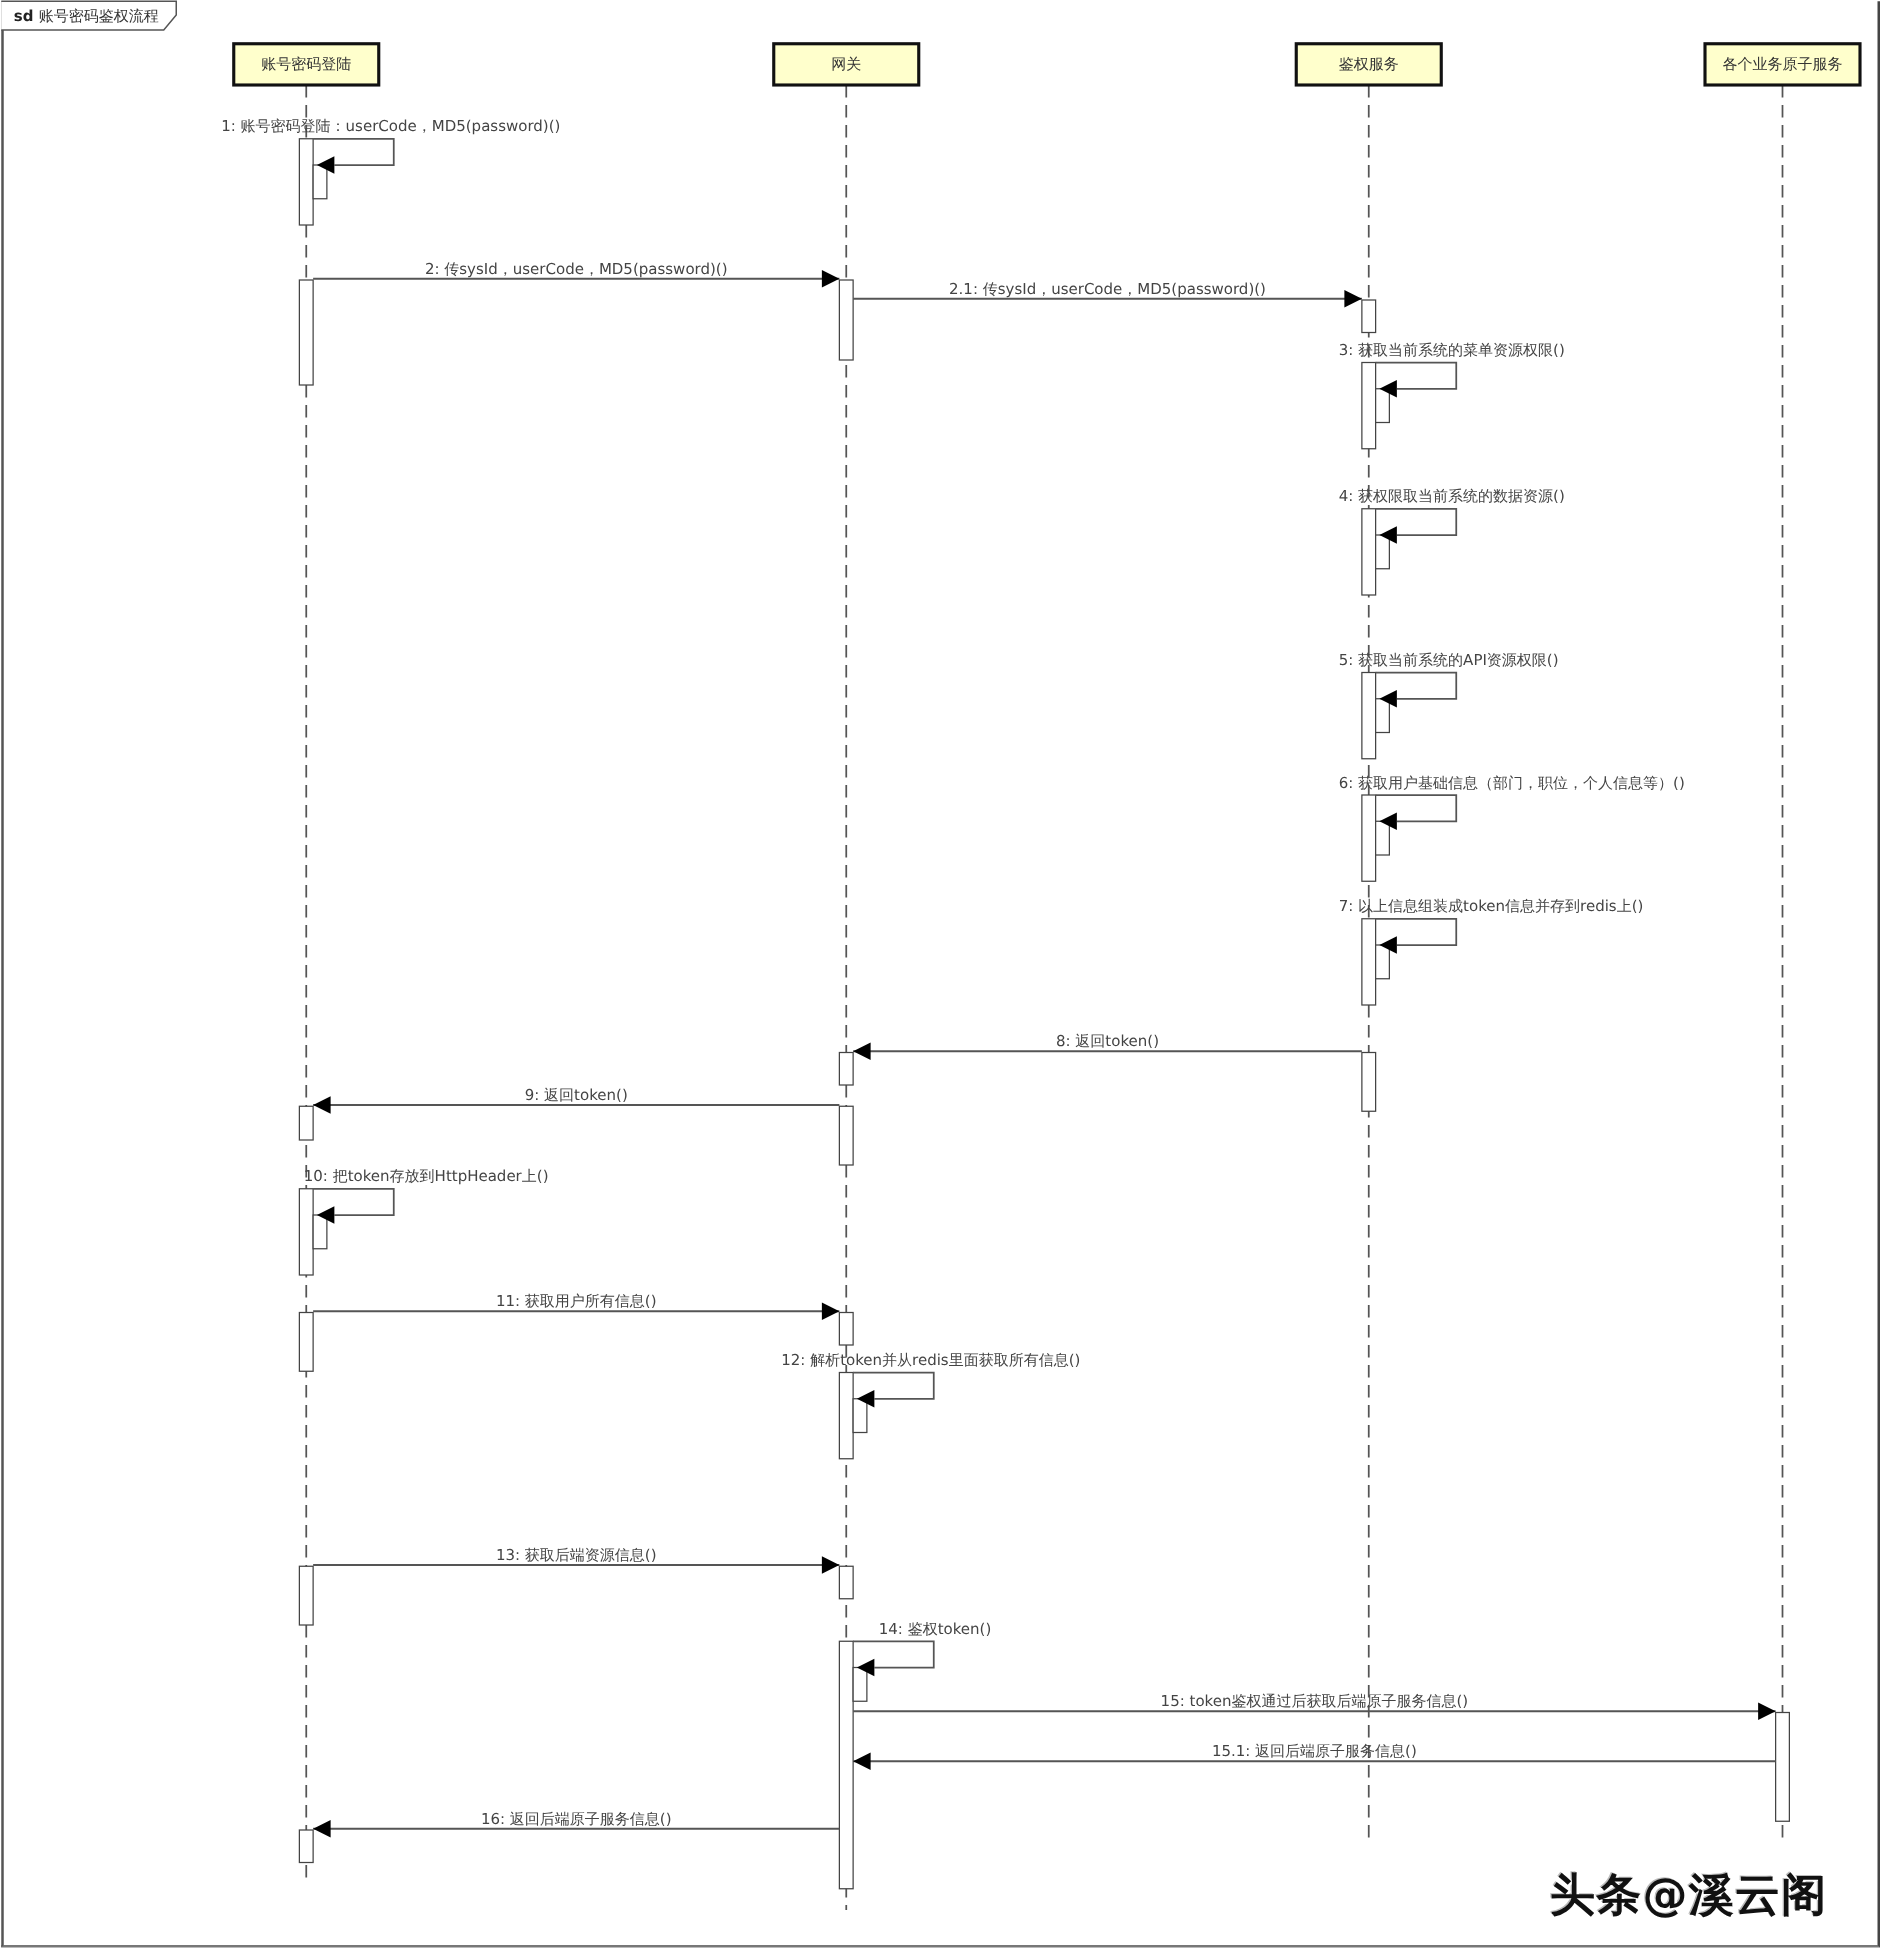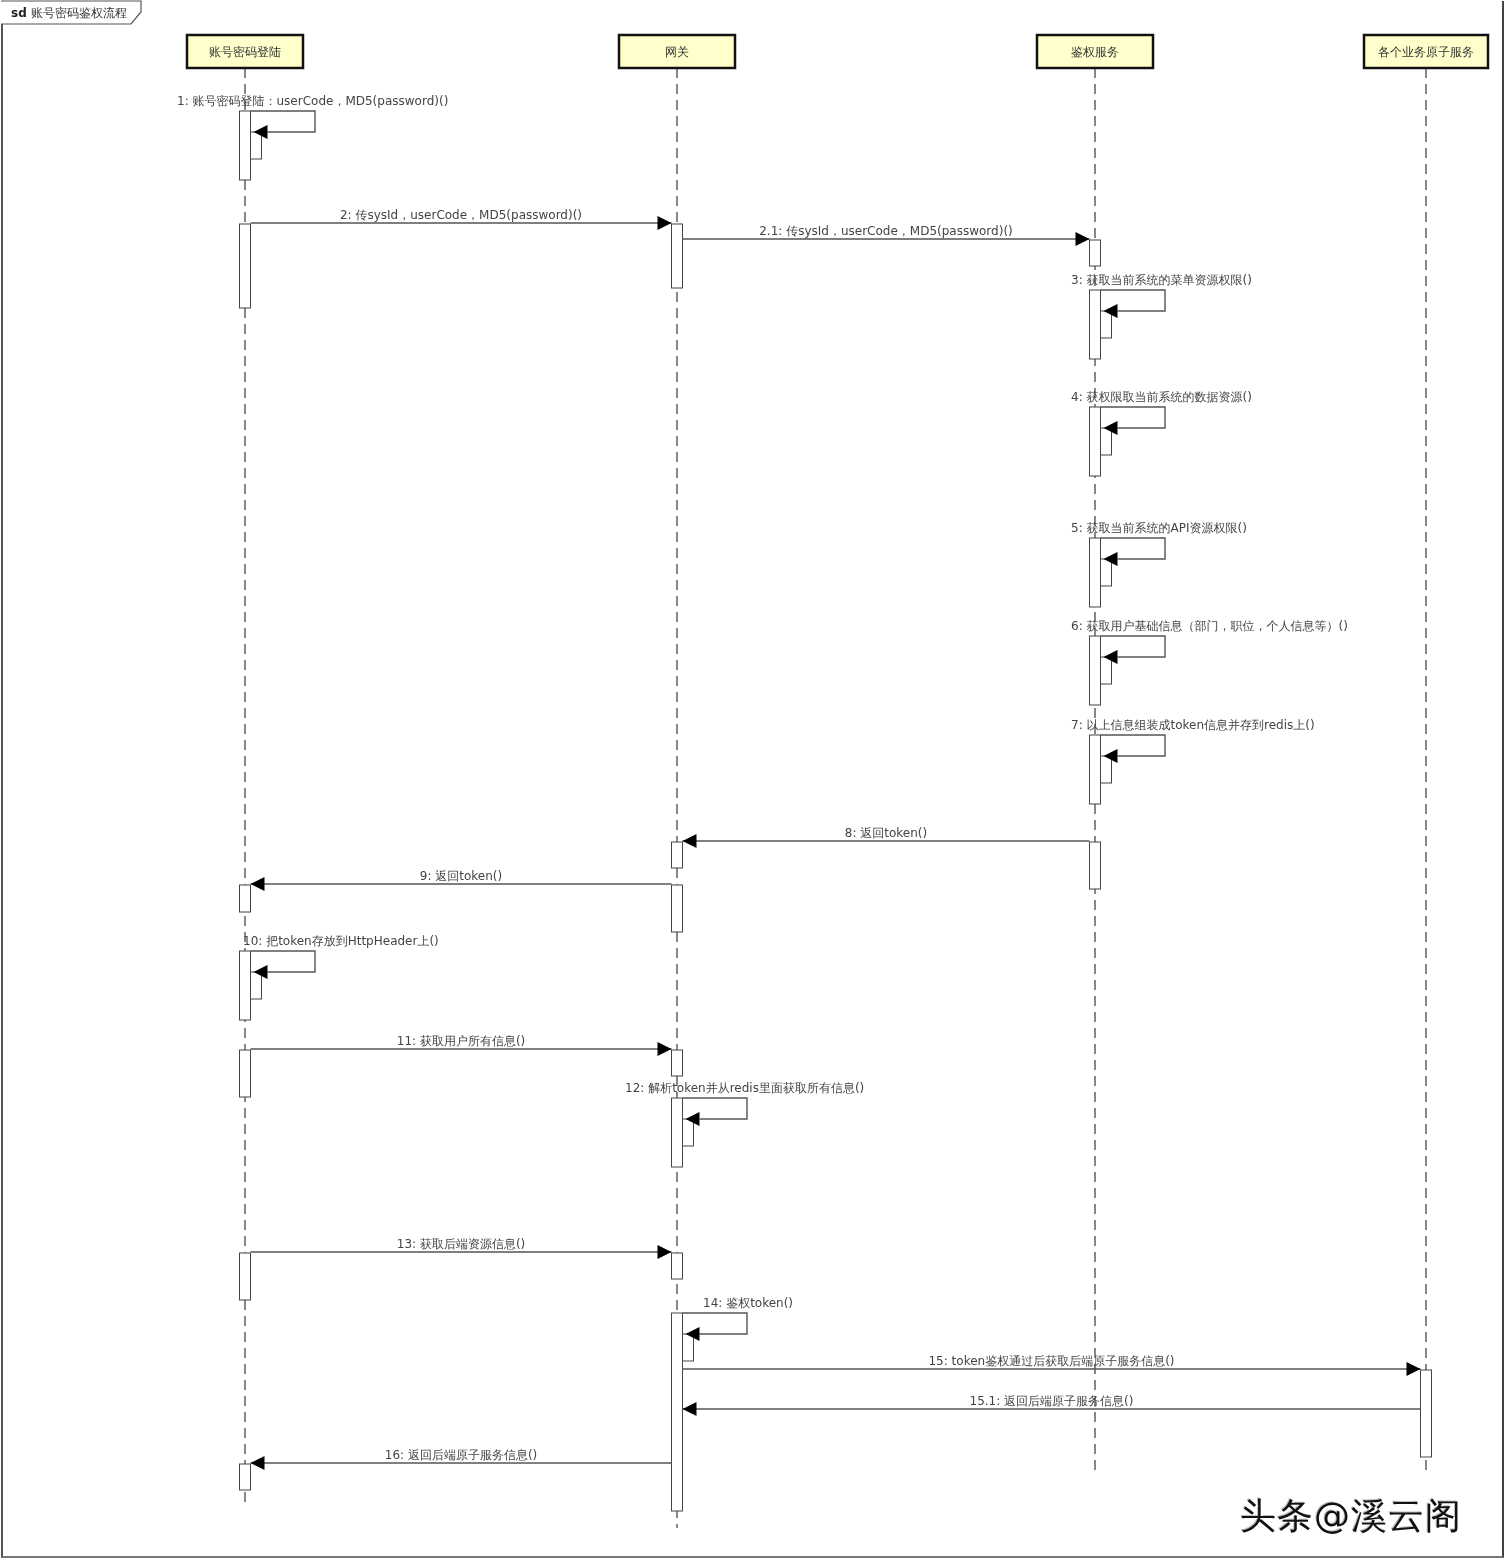--- a/index.html
+++ b/index.html
@@ -4,21 +4,21 @@
 <style>
   html, body { margin: 0; padding: 0; background: #ffffff; }
   body { width: 1512px; height: 1568px; position: relative; overflow: hidden;
          font-family: "DejaVu Sans", "Liberation Sans", sans-serif; }
   #frame { position: absolute; left: 1px; top: 1px; width: 1503px; height: 1557px;
            border-left: 2px solid #555; border-bottom: 2px solid #777; border-right: 2px solid #444; box-sizing: border-box; }
   #diagram { position: absolute; left: 0; top: 0; }
   .lbl { font-family: "DejaVu Sans", "Liberation Sans", sans-serif; font-size: 12px; fill: #444; }
   .head-lbl { font-family: "DejaVu Serif", "Liberation Serif", serif; font-size: 12px; fill: #333; }
   .title-lbl { font-family: "DejaVu Serif", "Liberation Serif", serif; font-size: 12px; fill: #333; }
-  .watermark { position: absolute; left: 1240px; top: 1492px; font-size: 36px; font-weight: normal;
+  .watermark { position: absolute; left: 1240px; top: 1492px; font-size: 36px; font-weight: bold;
                font-family: "DejaVu Sans", "Liberation Sans", sans-serif; color: #111;
                letter-spacing: 1px; text-shadow: 2px 1px 0 #fff, -1px -1px 0 #bbb; }
 </style>
 </head>
 <body>
 
 <div id="frame"></div>
 
 <svg id="diagram" width="1512" height="1568" viewBox="0 0 1512 1568" xmlns="http://www.w3.org/2000/svg">
 

